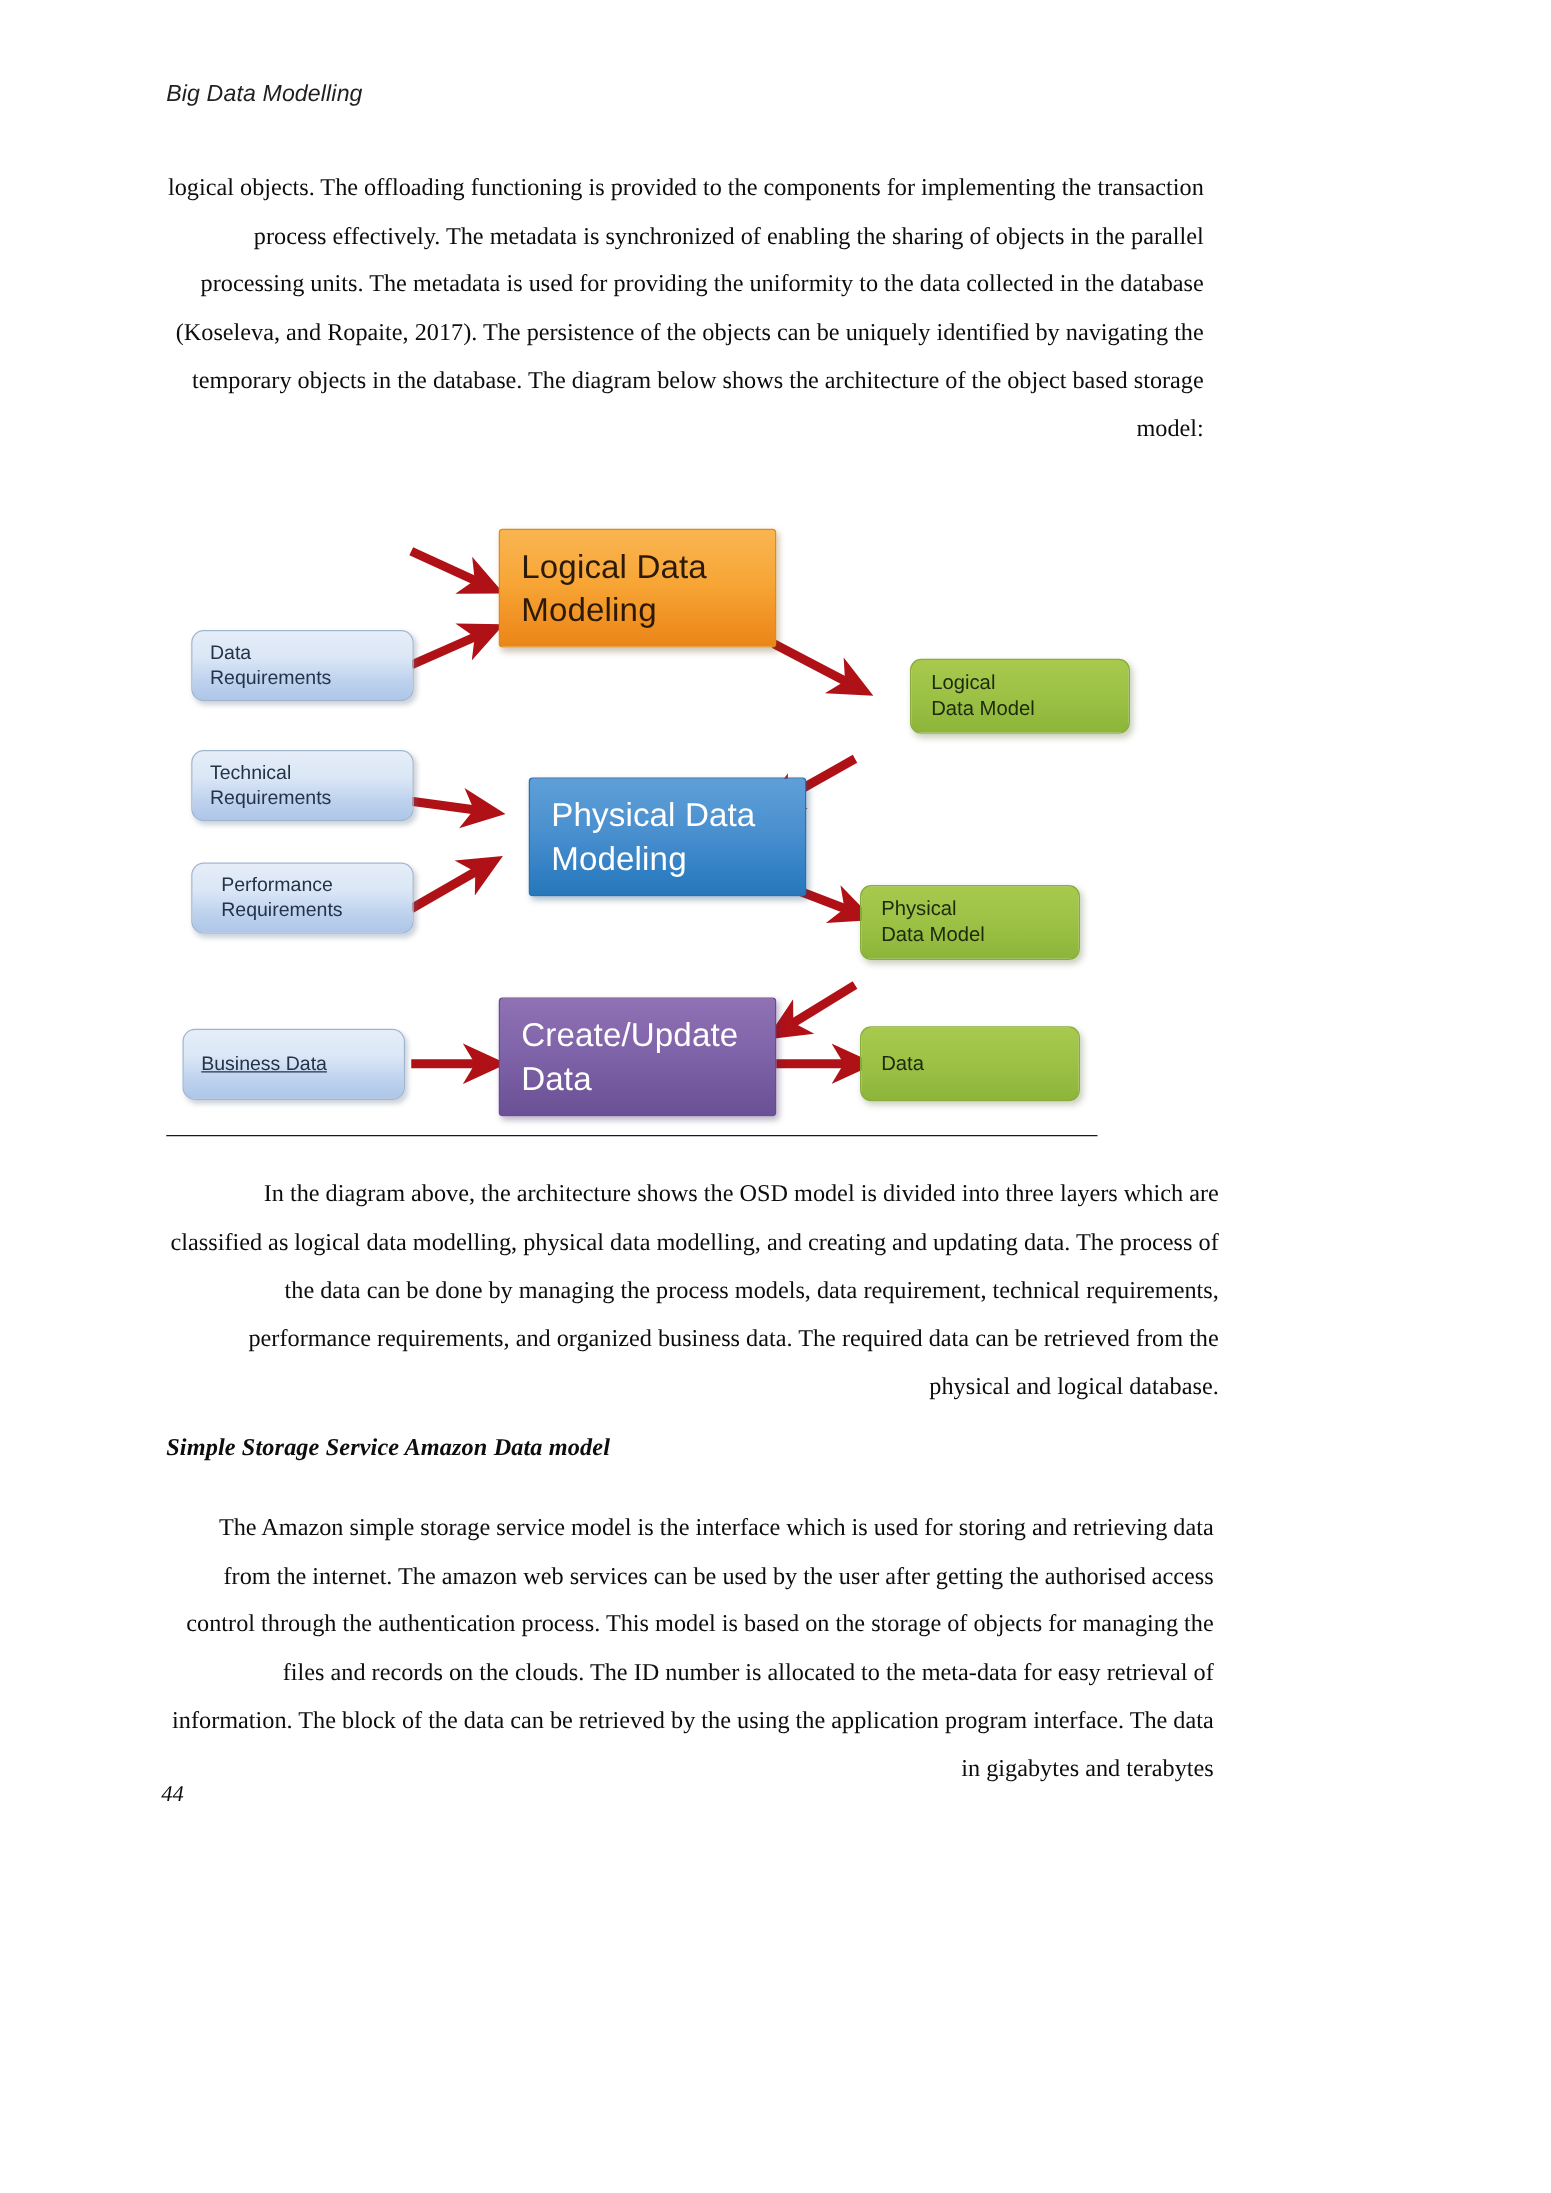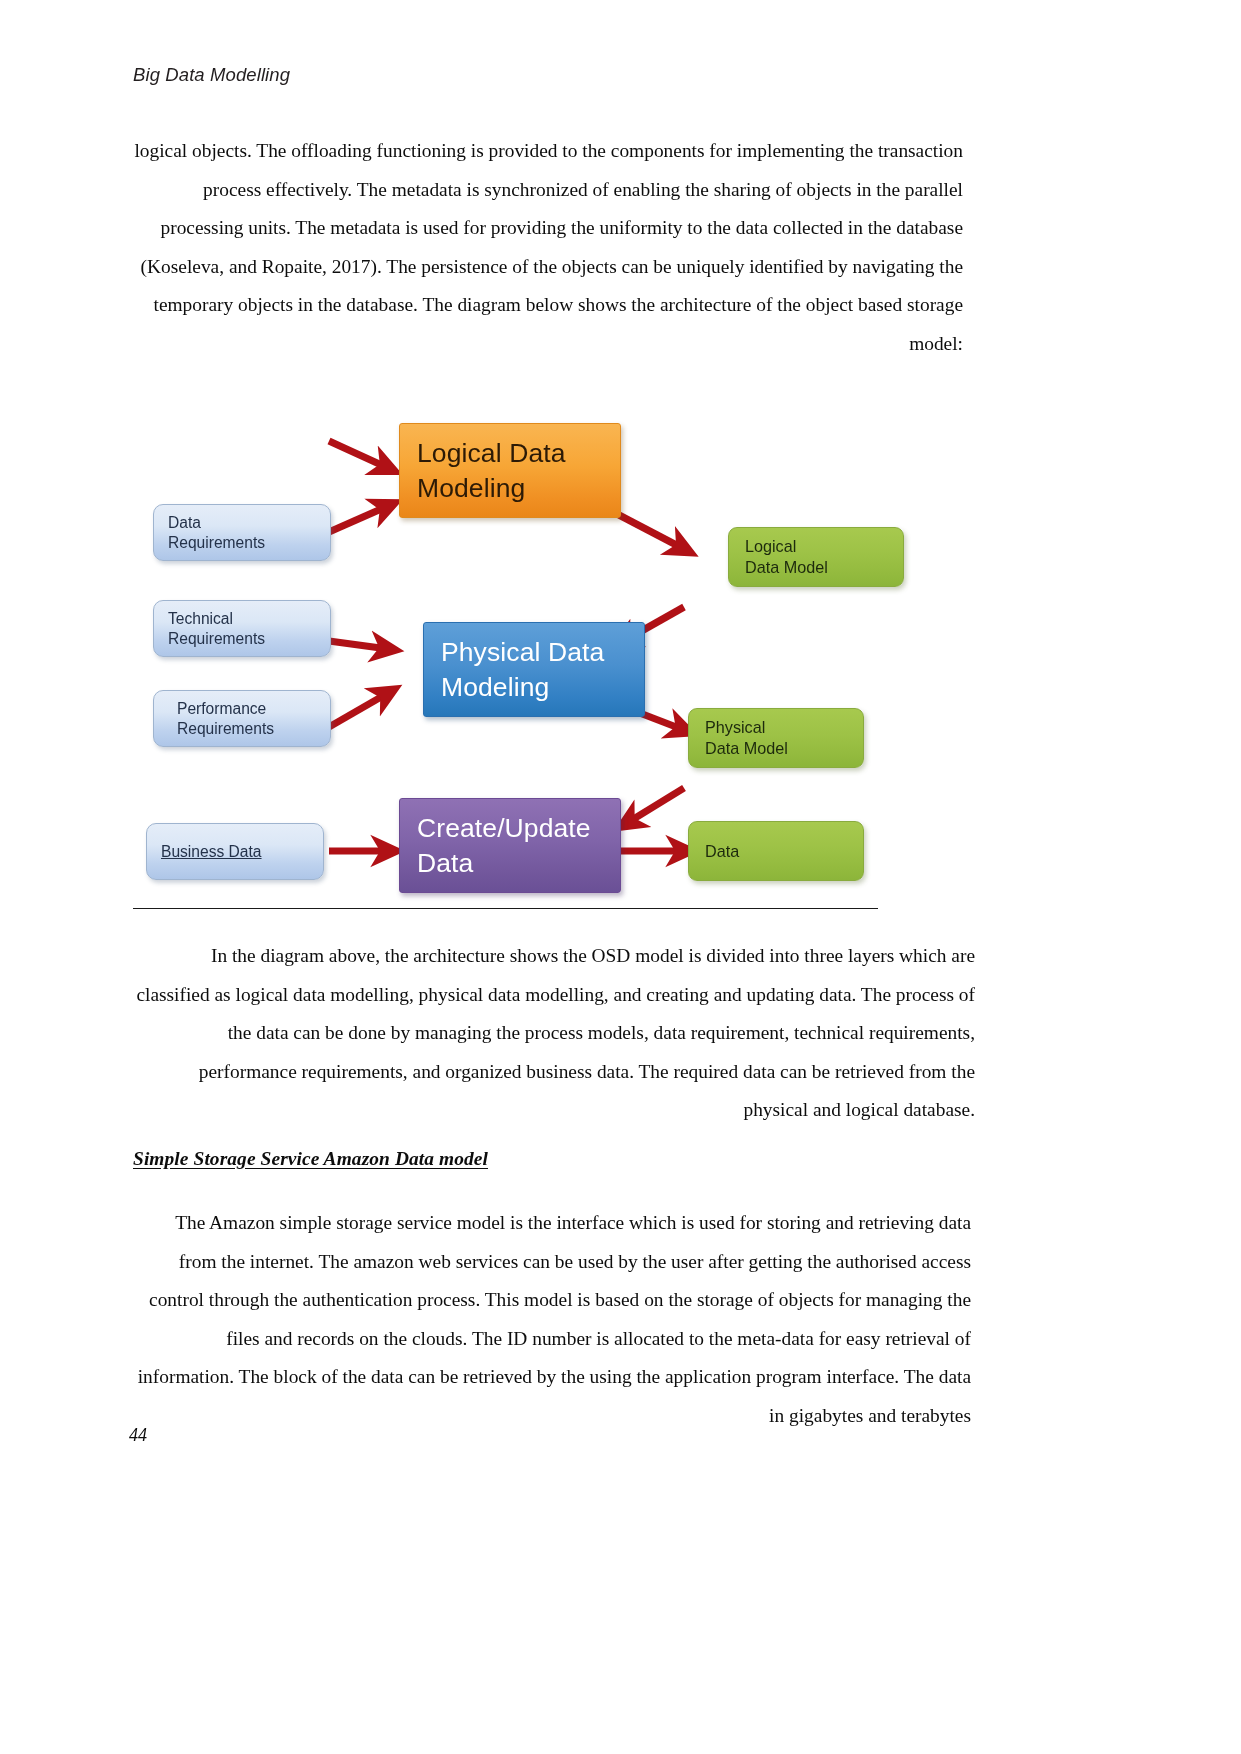--- a/index.html
+++ b/index.html
@@ -52,21 +52,20 @@
     top: 1204px;
     width: 838px;
   }
   .subheading {
     position: absolute;
     left: 133px;
     top: 1148px;
     font-size: 19.4px;
     font-style: italic;
     font-weight: bold;
-    text-decoration: underline;
     text-underline-offset: 3px;
     color: #0d0d0d;
     letter-spacing: 0.1px;
   }
   .page-number {
     position: absolute;
     left: 129px;
     top: 1425px;
     font-size: 18px;
     color: #0d0d0d;

